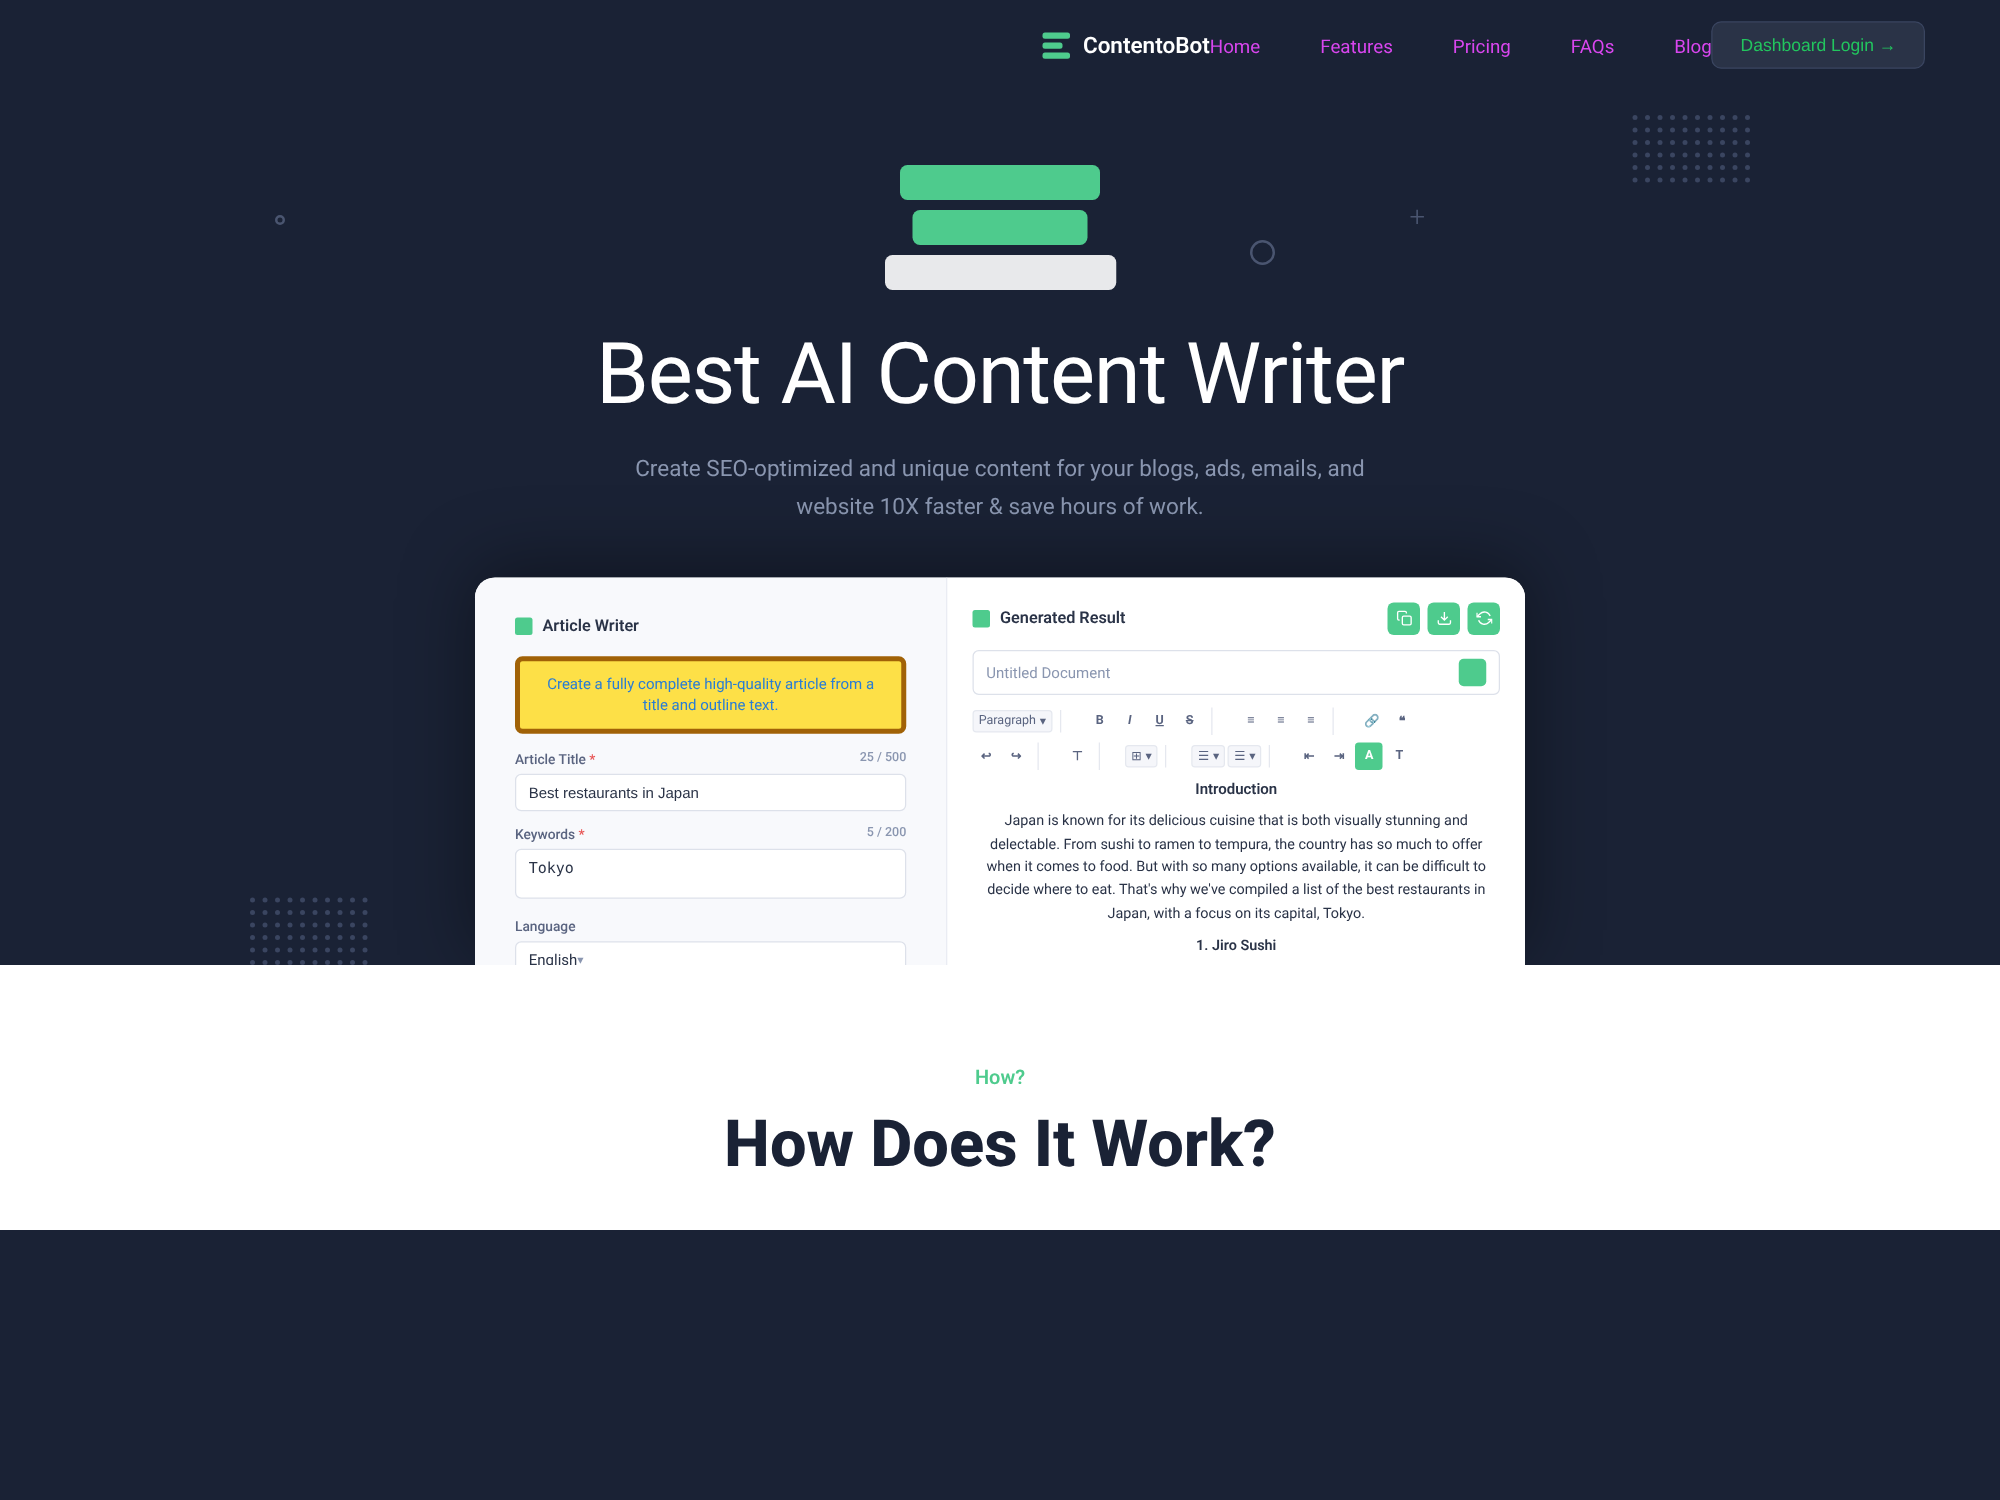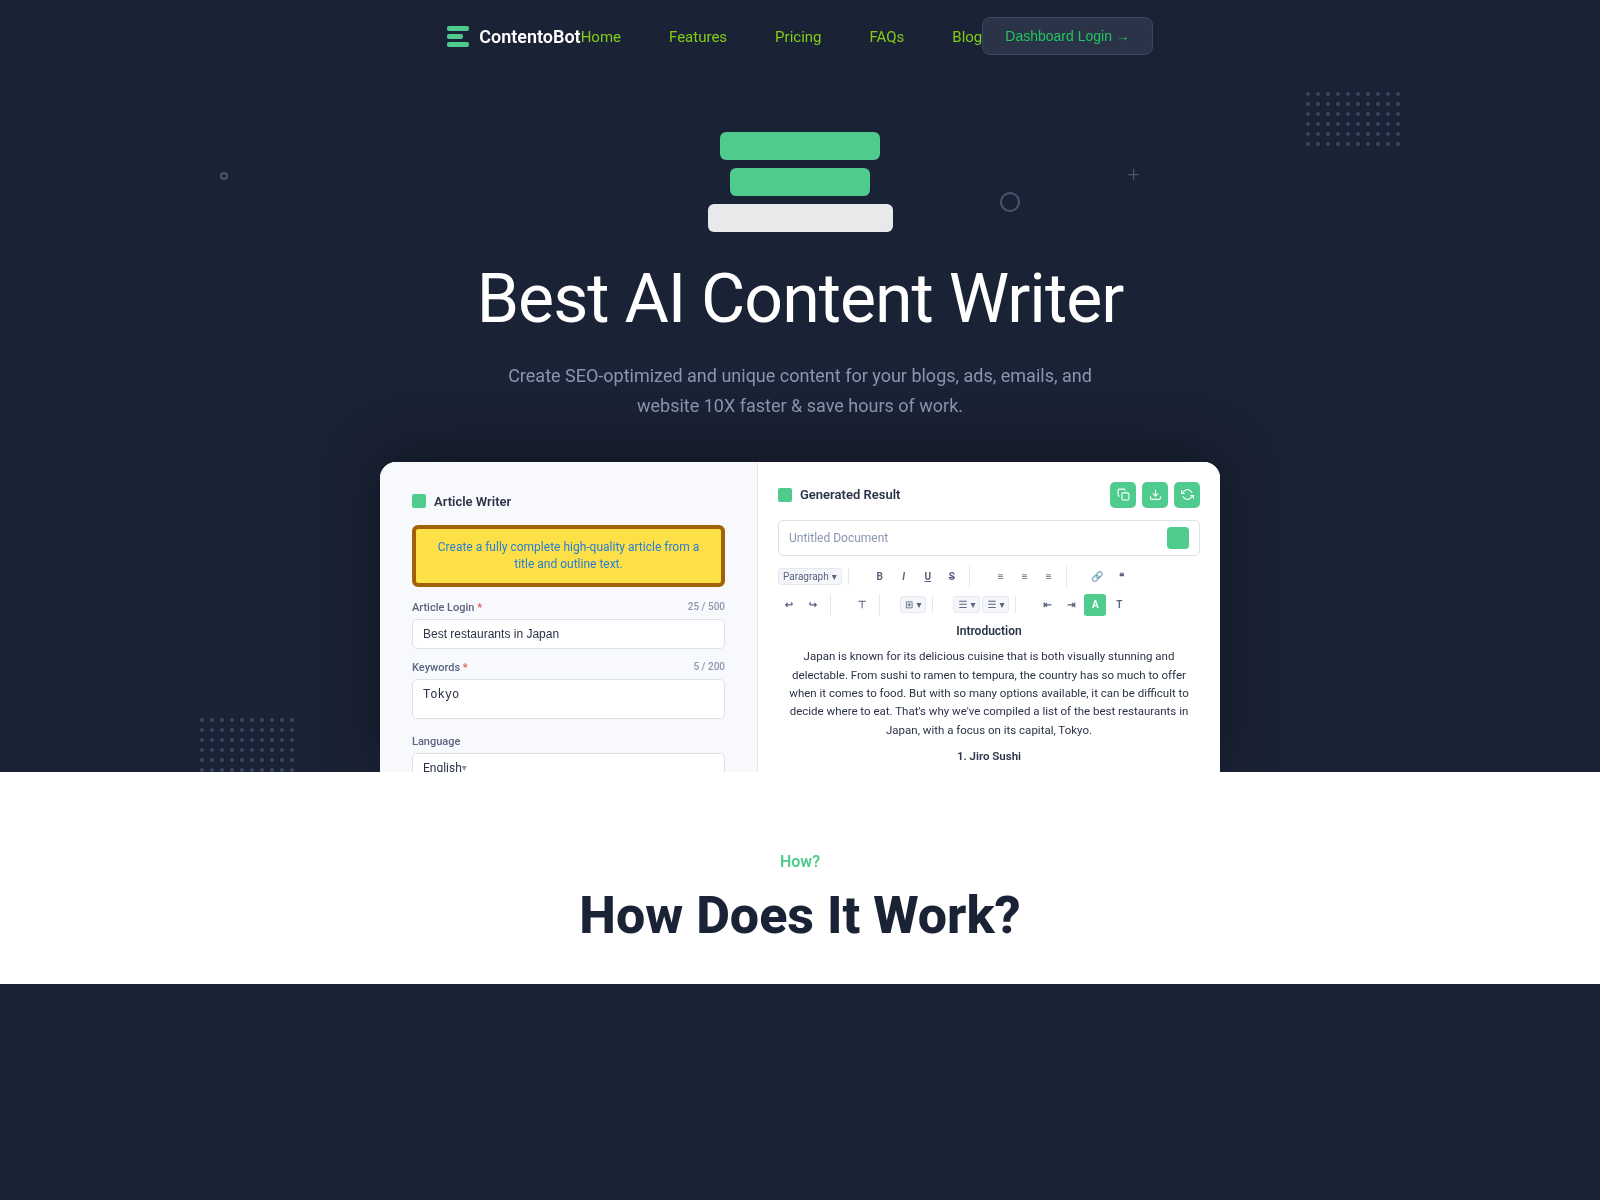--- a/index.html
+++ b/index.html
@@ -10,21 +10,21 @@
       color: #fff;
       width: 1600px;
       min-height: 1200px;
       overflow-x: hidden;
     }
 
     
     .navbar {
       display: flex;
       align-items: center;
-      justify-content: center;
+      justify-content: flex-end;
       padding: 0 60px;
       height: 72px;
       background: #1a2235;
       position: relative;
       z-index: 10;
     }
 
     .logo-area {
       display: flex;
       align-items: center;
@@ -52,21 +52,21 @@
       color: #fff;
     }
 
     .nav-links {
       display: flex;
       gap: 48px;
       list-style: none;
     }
 
     .nav-links a {
-      color: #84cc16;
+      color: #d946ef;
       text-decoration: none;
       font-size: 15px;
       font-weight: 400;
     }
 
     .dashboard-btn {
       background: #2a3347;
       border: 1px solid #3a4560;
       color: #22c55e;
       padding: 10px 22px;
@@ -627,21 +627,21 @@
       <div class="preview-left">
         <div class="panel-header">
           <div class="panel-icon"></div>
           <span class="panel-title">Article Writer</span>
         </div>
 
         <div class="prompt-box">Create a fully complete high-quality article from a title and outline text.</div>
 
         <div class="field-label">
           <span>
-            <span>Article Login</span>
+            <span>Article Title</span>
             <span class="required"> *</span>
           </span>
           <span class="count">25 / 500</span>
         </div>
         <input class="field-input" type="text" value="Best restaurants in Japan" style="">
 
         <div class="field-label">
           <span>
             <span>Keywords</span>
             <span class="required"> *</span>

